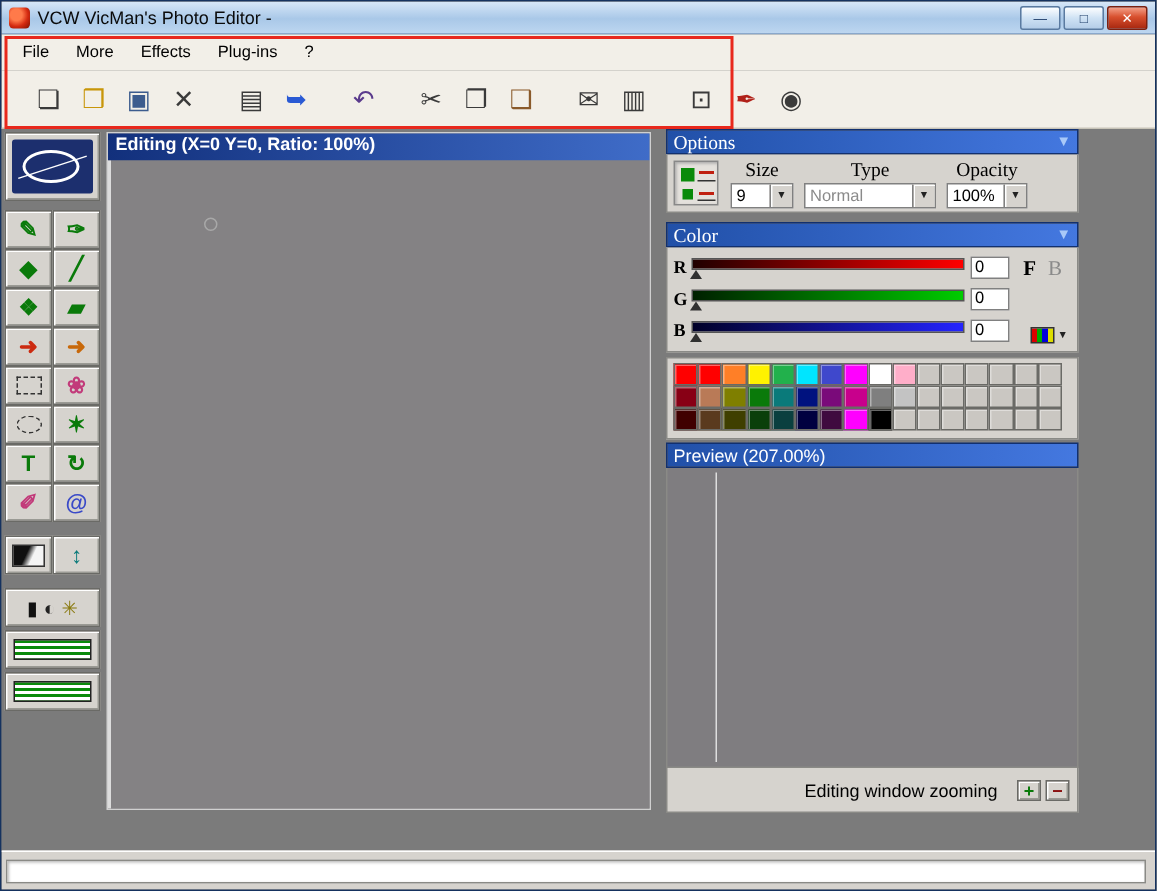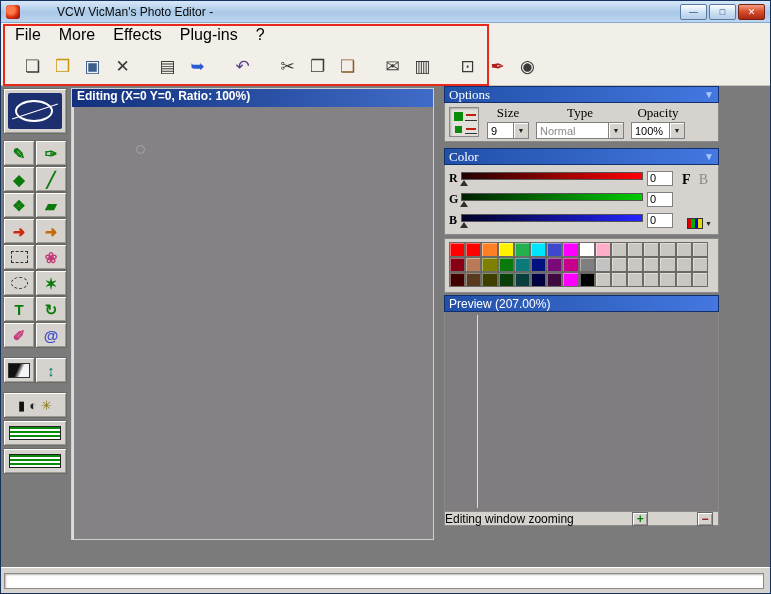--- a/index.html
+++ b/index.html
@@ -5,31 +5,31 @@
   *{margin:0;padding:0;box-sizing:border-box;}
   body{font-family:"Liberation Sans",sans-serif;background:#fff;}
   .window{position:relative;width:771px;height:594px;border:1px solid #15325f;background:#7b7b7b;overflow:hidden;}
 
   
   .titlebar{position:absolute;top:0;left:0;right:0;height:22px;
     background:linear-gradient(#d7e7f8,#a9c8e8 55%,#bdd6f0);
     display:flex;align-items:center;padding-left:5px;border-bottom:1px solid #8aa8cc;}
   .app-icon{width:14px;height:14px;margin-right:5px;border-radius:3px;
     background:radial-gradient(circle at 35% 35%, #ff7a4a 0 30%, #d42a10 60%, #7a1000);}
-  .title-text{font-size:12px;color:#0a0a0a;margin-left:32px;}
+  .title-text{font-size:12px;color:#0a0a0a;}
   .win-buttons{position:absolute;right:5px;top:3px;display:flex;gap:2px;}
   .wbtn{width:27px;height:16px;display:flex;align-items:center;justify-content:center;
     font-size:9px;line-height:1;color:#1a3a66;border:1px solid #5a7aa0;border-radius:2px;
     background:linear-gradient(#fdfeff,#cfe2f4 50%,#b4cde8);}
   .wbtn.close{background:linear-gradient(#f4a088,#d8502e 45%,#a82810);color:#fff;border-color:#7a2010;}
 
   
   .menubar{position:absolute;top:22px;left:0;right:0;height:24px;background:#f2efe8;
     display:flex;align-items:center;padding-left:5px;}
-  .menu-item{padding:4px 9px;font-size:16px;color:#000;}
+  .menu-item{padding:4px 9px;font-size:11px;color:#000;}
   .toolbar{position:absolute;top:46px;left:0;right:0;height:39px;background:#f2efe8;
     display:flex;align-items:center;padding-left:18px;border-bottom:1px solid #c8c4b8;}
   .tbtn{width:27px;height:27px;display:flex;align-items:center;justify-content:center;margin-right:3px;}
   .tbtn.gap{margin-left:15px;}
   .ticon{font-size:17px;line-height:1;}
 
   .c-dark{color:#3a3a3a}.c-yellow{color:#c8960a}.c-steel{color:#3c5c8e}.c-blue{color:#2a5ad4}
   .c-purple{color:#5a3a8c}.c-brown{color:#8a5a2a}.c-redpen{color:#b02018}.c-green{color:#0a7a0a}
   .c-red{color:#cc2a10}.c-orange{color:#c8680a}.c-pink{color:#c23a7a}.c-teal{color:#0a7a7a}
   .c-blue2{color:#3a4ac8}
@@ -120,22 +120,22 @@
   .palette{position:absolute;top:152px;left:0;width:275px;height:55px;background:#d6d3ce;
     border:1px solid #8a8a86;padding:3px 4px;}
   .palette-grid{display:grid;grid-template-columns:repeat(16,16.2px);grid-auto-rows:15px;}
   .swatch{border:1px solid #6a6a66;box-shadow:inset 1px 1px 0 rgba(255,255,255,.4);}
   .swatch.empty{background:#cac7c2;}
 
   .preview-panel{position:absolute;top:209px;left:0;width:275px;}
   .preview-body{height:200px;background:#7f7d80;border:1px solid #8a8a86;border-top:none;position:relative;}
   .pline{position:absolute;top:3px;bottom:3px;width:1px;background:#dedede;}
   .pline.left{left:32px;}
-  .zoom-strip{height:14px;background:#d6d3ce;border:1px solid #8a8a86;border-top:none;
-    display:flex;align-items:center;justify-content:space-between;padding-right:5px;font-size:12px;color:#000;}
+  .zoom-strip{height:30px;background:#d6d3ce;border:1px solid #8a8a86;border-top:none;
+    display:flex;align-items:center;justify-content:flex-end;padding-right:5px;font-size:12px;color:#000;}
   .zoom-label{margin-right:10px;}
   .zbtn{width:16px;height:14px;font-weight:bold;font-size:12px;line-height:1;margin-left:3px;}
   .zbtn.plus{color:#0a7a0a;}
   .zbtn.minus{color:#8a1010;}
 
   .statusbar{position:absolute;left:0;right:0;bottom:0;height:26px;background:#d6d3ce;border-top:1px solid #fff;}
   .status-well{position:absolute;left:3px;right:6px;top:5px;height:16px;background:#fff;
     border:1px solid #8a8a86;box-shadow:inset 1px 1px 2px #bbb;}
 </style>
 </head>

